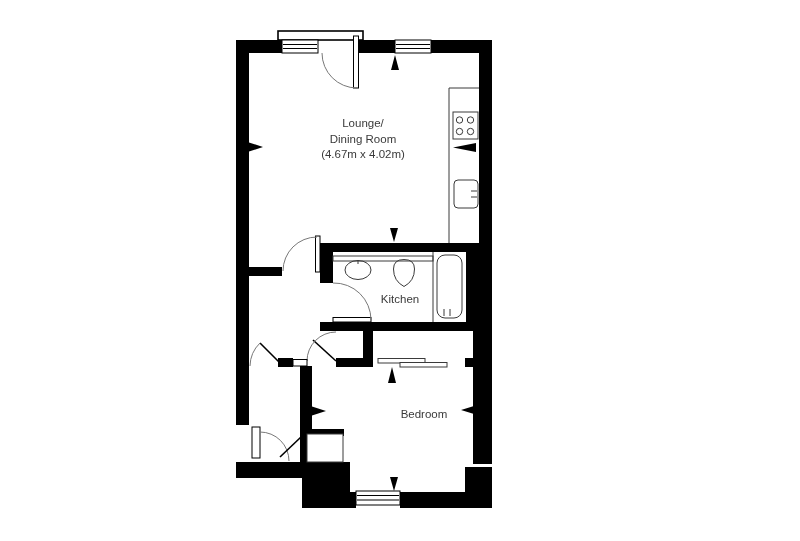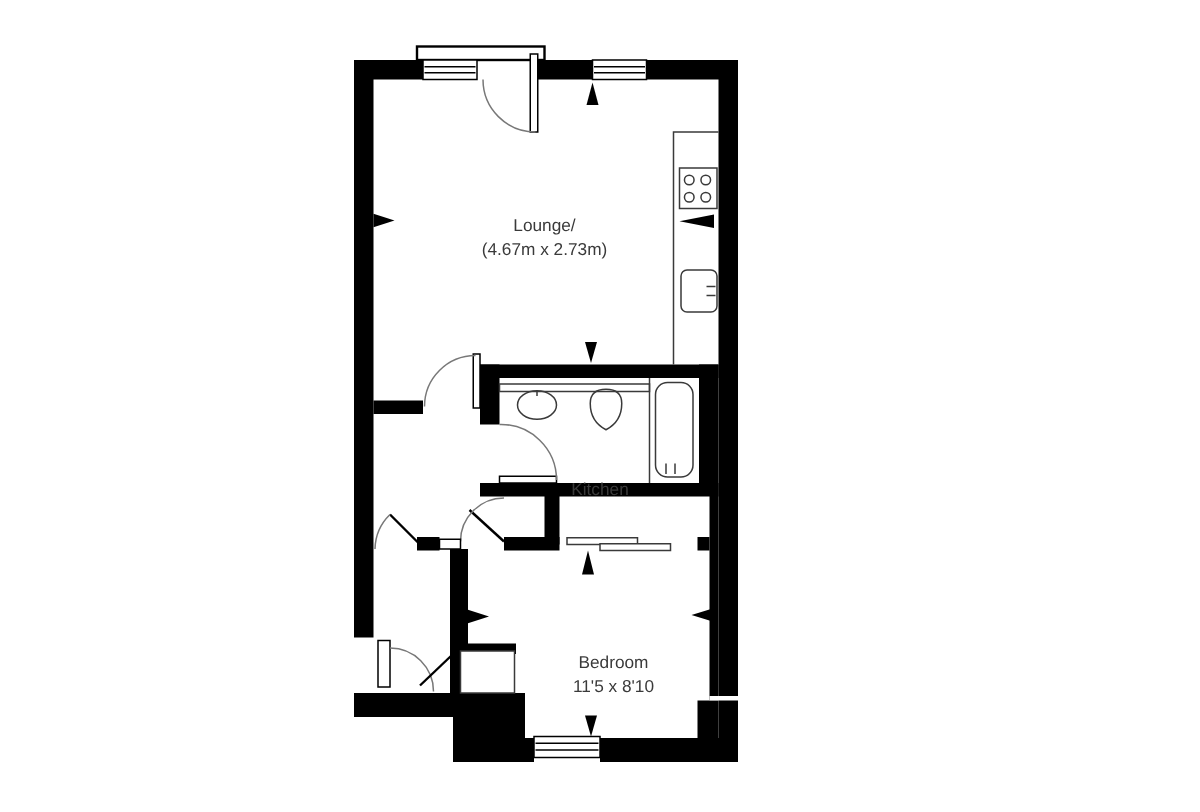--- a/index.html
+++ b/index.html
@@ -24,21 +24,20 @@
   .wedge{fill:var(--wall,#000);stroke:none;}
   .notch{fill:#fff;stroke:none;}
   
   .room-label{
     position:absolute;
     text-align:center;
     color:var(--text,#3a3a3a);
     font-size:11.5px;
     line-height:15.5px;
     white-space:nowrap;
-    margin-top:28px;
   }
 </style>
 </head>
 <body>
 
 <div id="stage" style="--wall: #000000; --line: #3a3a3a; --arc: #787878; --text: #3a3a3a; --bg: #ffffff;">
 
   <svg id="plan-svg" width="800" height="541" viewBox="0 0 800 541">
 
     <g>
@@ -184,25 +183,25 @@
       <polygon class="wedge" points="394,242 390,228 398,228"></polygon>
       <polygon class="wedge" points="392,367 388,383 396,383"></polygon>
       <polygon class="wedge" points="326,411 312,406.5 312,415.5"></polygon>
       <polygon class="wedge" points="461,410 474,406 474,414"></polygon>
       <polygon class="wedge" points="394,491 390,477 398,477"></polygon>
     </g>
   </svg>
 
   <div class="room-label" style="left:287px;top:116px;width:152px">
     <div>Lounge/</div>
-    <div>(4.67m x 2.73m)</div>
+    <div>Dining Room</div>
+    <div>(4.67m x 4.02m)</div>
   </div>
 
   <div class="room-label" style="left:360px;top:292px;width:80px">
     <div>Kitchen</div>
   </div>
 
-  <div class="room-label" style="left:333px;top:407px;width:152px">
+  <div class="room-label" style="left:348px;top:407px;width:152px">
     <div>Bedroom</div>
-    <div>11'5 x 8'10</div>
   </div>
 
 </div>
 
 </body></html>

